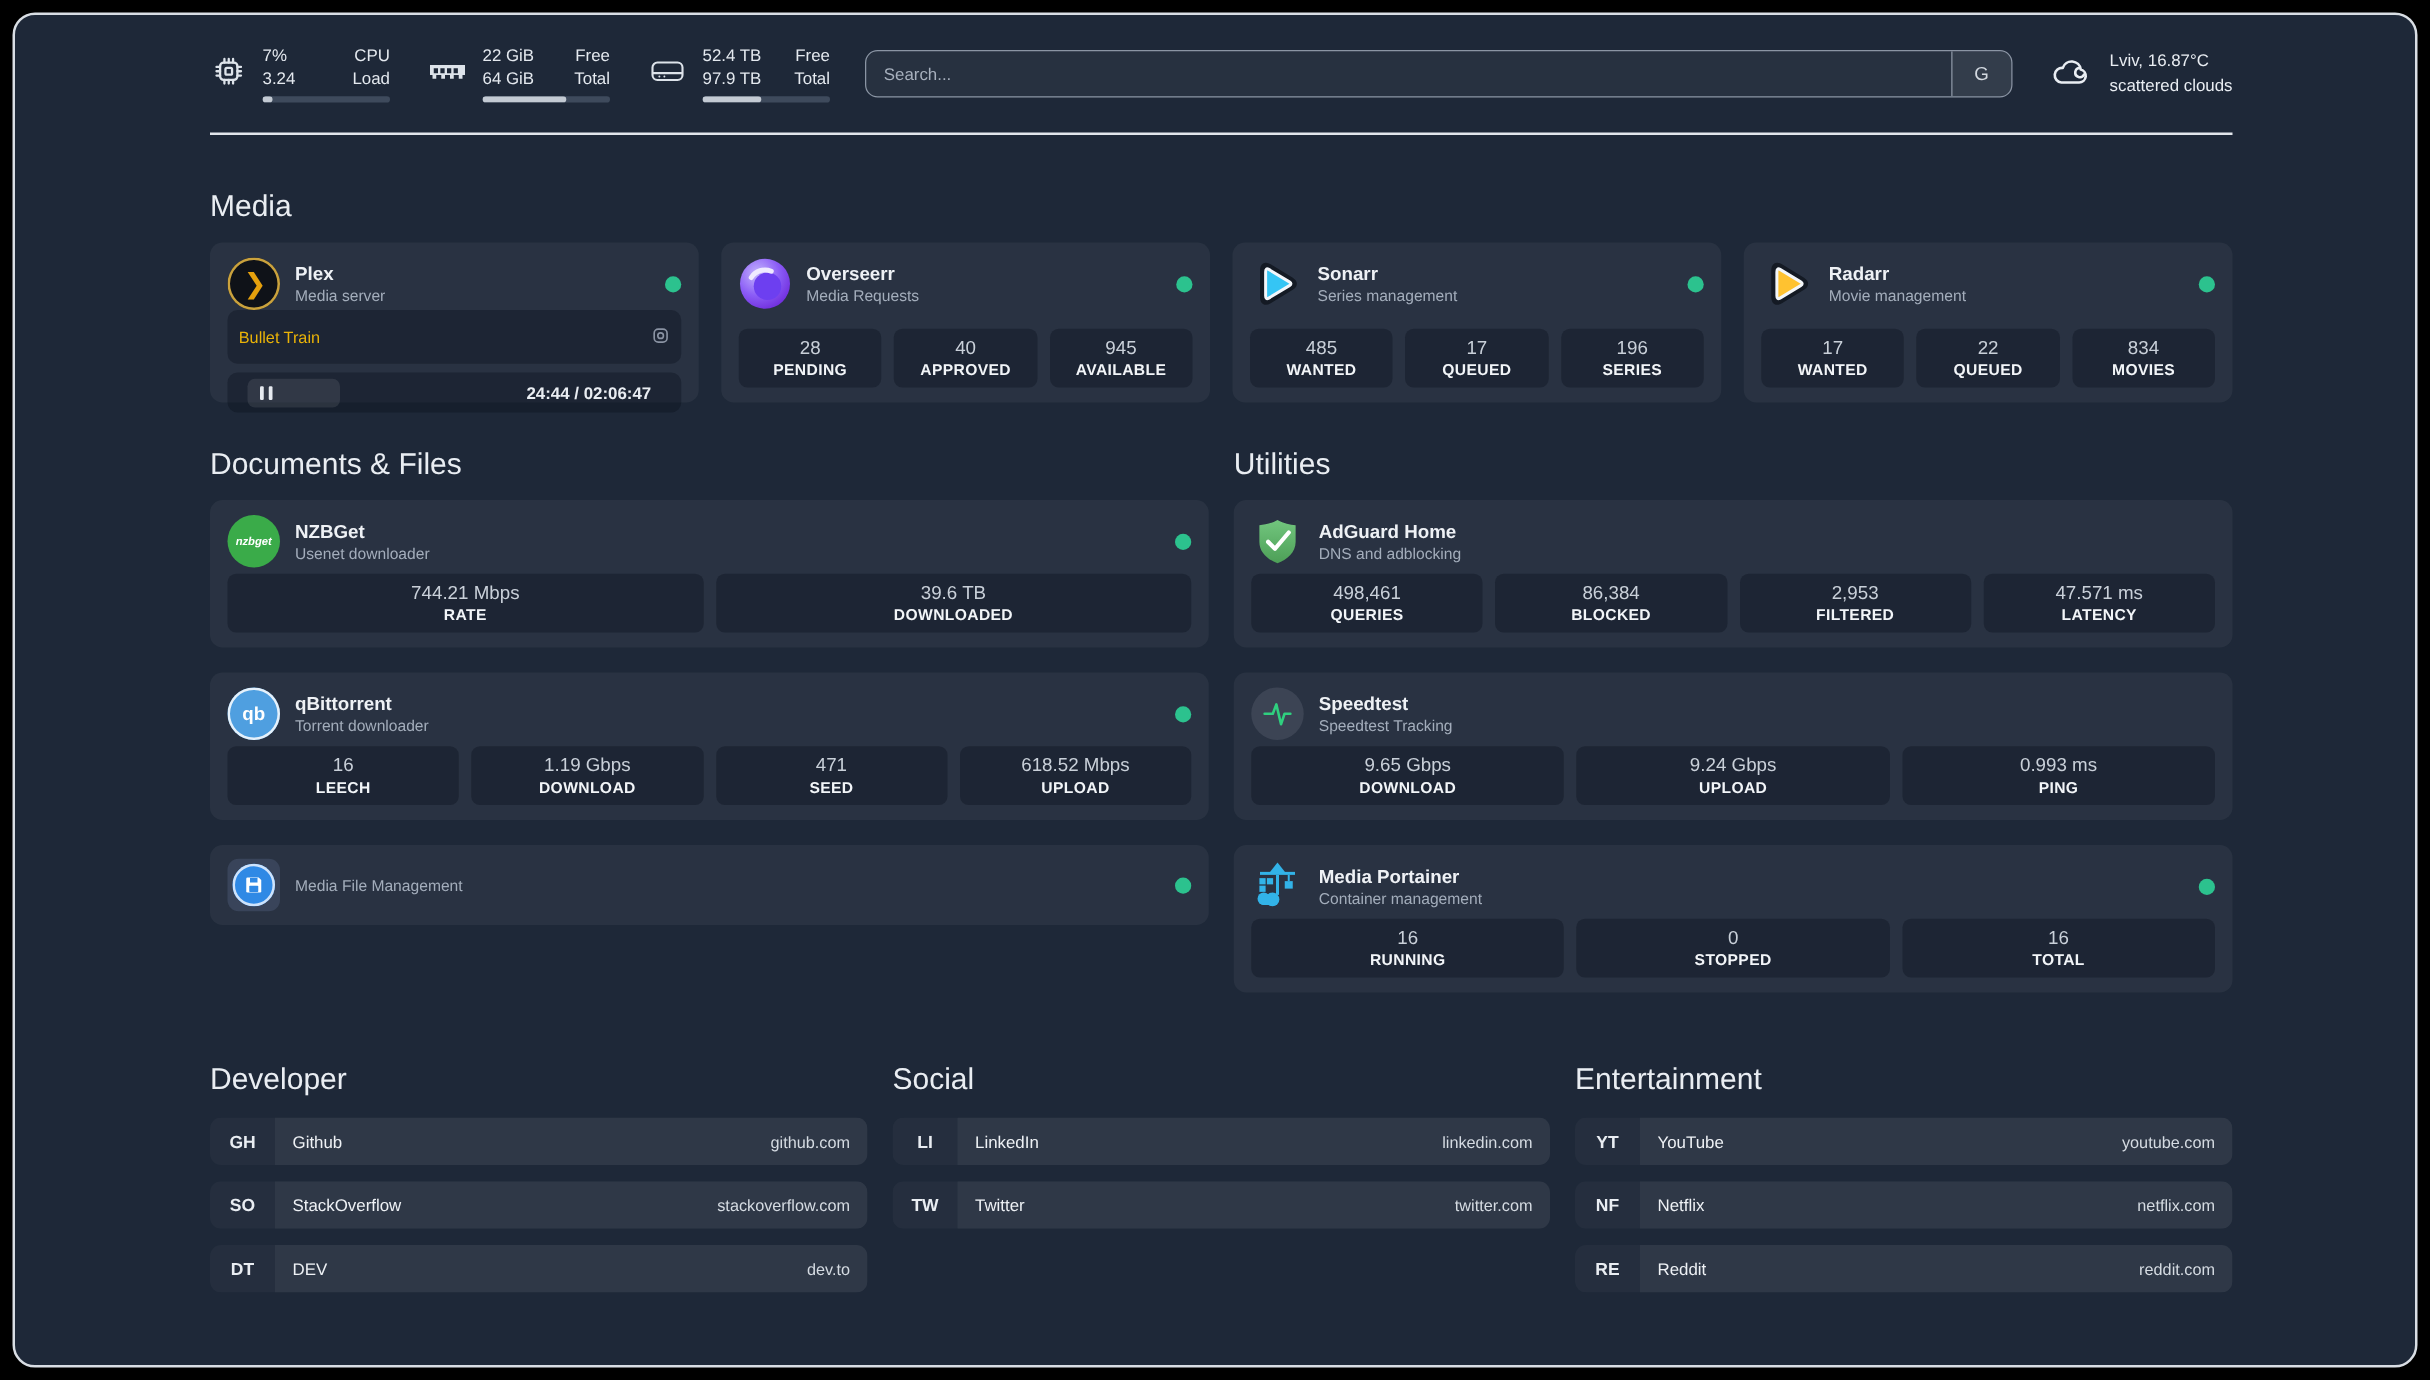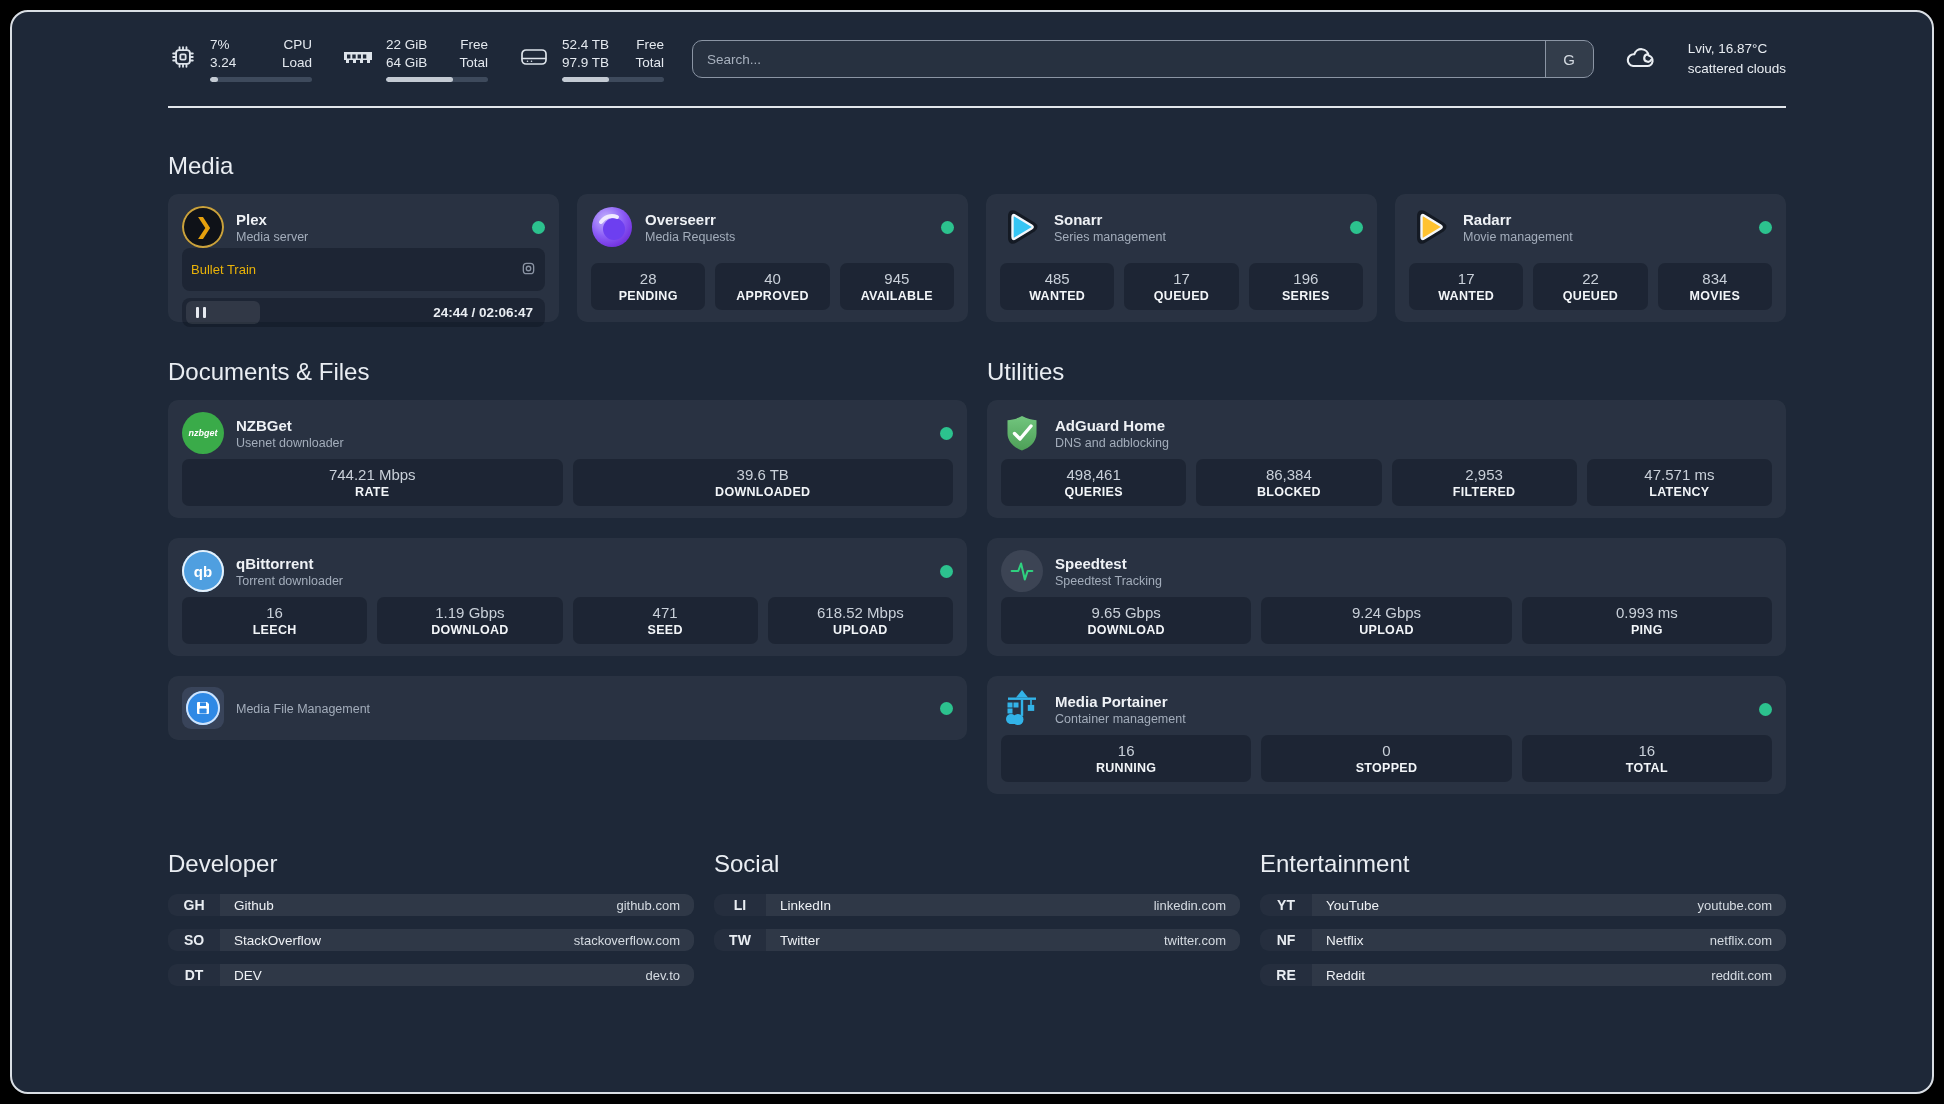--- a/index.html
+++ b/index.html
@@ -13,21 +13,21 @@
   .sysstat { display:flex; gap:12px; align-items:center; }
   .ss-body { width:102px; }
   .ss-rows { display:flex; justify-content:space-between; font-size:13.5px; font-weight:500; color:#e4e9ef; line-height:1.35; }
   .ss-col.labs { text-align:right; }
   .bar { margin-top:5px; height:5px; border-radius:3px; background:#3e4a5c; overflow:hidden; }
   .bar .fill { height:100%; background:#c3cad3; border-radius:3px; }
   .search { flex:1; display:flex; margin:0 28px; height:38px; border:1px solid #8b95a4; border-radius:10px; background:rgba(255,255,255,0.045); overflow:hidden; }
   .search input { flex:1; background:transparent; border:none; outline:none; color:#dfe4ea; font-size:13.5px; padding:0 14px; font-family:inherit; }
   .search input::placeholder { color:#a7b0bd; }
   .search-g { width:48px; background:rgba(255,255,255,0.06); border:none; border-left:1px solid #8b95a4; color:#d3d9e0; font-size:15px; cursor:pointer; font-family:inherit; }
-  .weather { display:flex; gap:28px; align-items:center; }
+  .weather { display:flex; gap:12px; align-items:center; }
   .weather-txt { font-size:13.5px; line-height:1.5; color:#e9edf2; }
   .divider { margin-top:24px; border-top:2px solid #e2e6eb; }
 
   
   h2.sec { font-size:24px; font-weight:500; color:#e9edf2; }
 
   
   .grid4 { display:grid; grid-template-columns:repeat(4,1fr); gap:18px; margin-top:14px; }
   .card { background:rgba(255,255,255,0.05); border-radius:10px; padding:12px 14px; cursor:pointer; }
   .card.h128 { height:128px; display:flex; flex-direction:column; justify-content:space-between; }
@@ -51,34 +51,34 @@
   .nzb-c { background:var(--accent_nzbget,#3db54a); }
   .nzb-t { font-size:9px; font-weight:700; font-style:italic; color:#fff; }
   .qb-c { background:var(--accent_qbittorrent,#4f9fe0); box-shadow:0 0 0 2px rgba(255,255,255,0.85) inset; }
   .qb-t { font-size:15px; font-weight:700; color:#fff; }
   .spd-c { background:#3c4454; }
   .fb-sq { width:42px; height:42px; border-radius:9px; background:#39445a; display:flex; align-items:center; justify-content:center; }
   .fb-c { width:34px; height:34px; border-radius:50%; background:var(--accent_filebrowser,#2f89e5); box-shadow:0 0 0 2px #cfe3fb inset; display:flex; align-items:center; justify-content:center; }
 
   
   .player-title { display:flex; align-items:center; justify-content:space-between; background:rgba(10,15,25,0.35); border-radius:8px; height:43px; padding:0 9px; font-size:13px; color:#eab308; }
-  .player-bar { display:flex; align-items:center; justify-content:space-between; background:rgba(10,15,25,0.35); border-radius:8px; height:29px; padding:4px; margin-top:7px; }
+  .player-bar { display:flex; align-items:center; justify-content:space-between; background:rgba(10,15,25,0.35); border-radius:8px; height:29px; padding:16px; margin-top:7px; }
   .pause-pill { width:74px; height:23px; border-radius:6px; background:rgba(255,255,255,0.09); display:flex; align-items:center; gap:4px; padding-left:10px; cursor:pointer; border:none; }
   .pbar { width:3px; height:11px; background:#e6eaf0; border-radius:1px; }
   .ptime { font-size:13.5px; font-weight:600; color:#e9edf2; margin-right:8px; }
 
   
   .grid2 { display:grid; grid-template-columns:1fr 1fr; gap:20px; margin-top:36px; }
   .col .card { margin-top:14px; }
   .col .card + .card { margin-top:20px; }
 
   
   .grid3 { display:grid; grid-template-columns:1fr 1fr 1fr; gap:20px; margin-top:56px; }
   .bk-rows { margin-top:16px; }
-  .bk-row { display:flex; height:22px; border-radius:9px; overflow:hidden; margin-bottom:13px; cursor:pointer; }
+  .bk-row { display:flex; height:38px; border-radius:9px; overflow:hidden; margin-bottom:13px; cursor:pointer; }
   .bk-abbr { width:52px; background:rgba(255,255,255,0.03); display:flex; align-items:center; justify-content:center; font-size:14px; font-weight:600; color:#e9edf2; }
   .bk-bar { flex:1; background:rgba(255,255,255,0.08); display:flex; align-items:center; justify-content:space-between; padding:0 14px; }
   .bk-name { font-size:13.5px; color:#eef1f5; }
   .bk-url { font-size:13px; color:#d5dbe2; }
 </style>
 </head>
 <body>
 
 <div class="frame">
 <div class="content">

